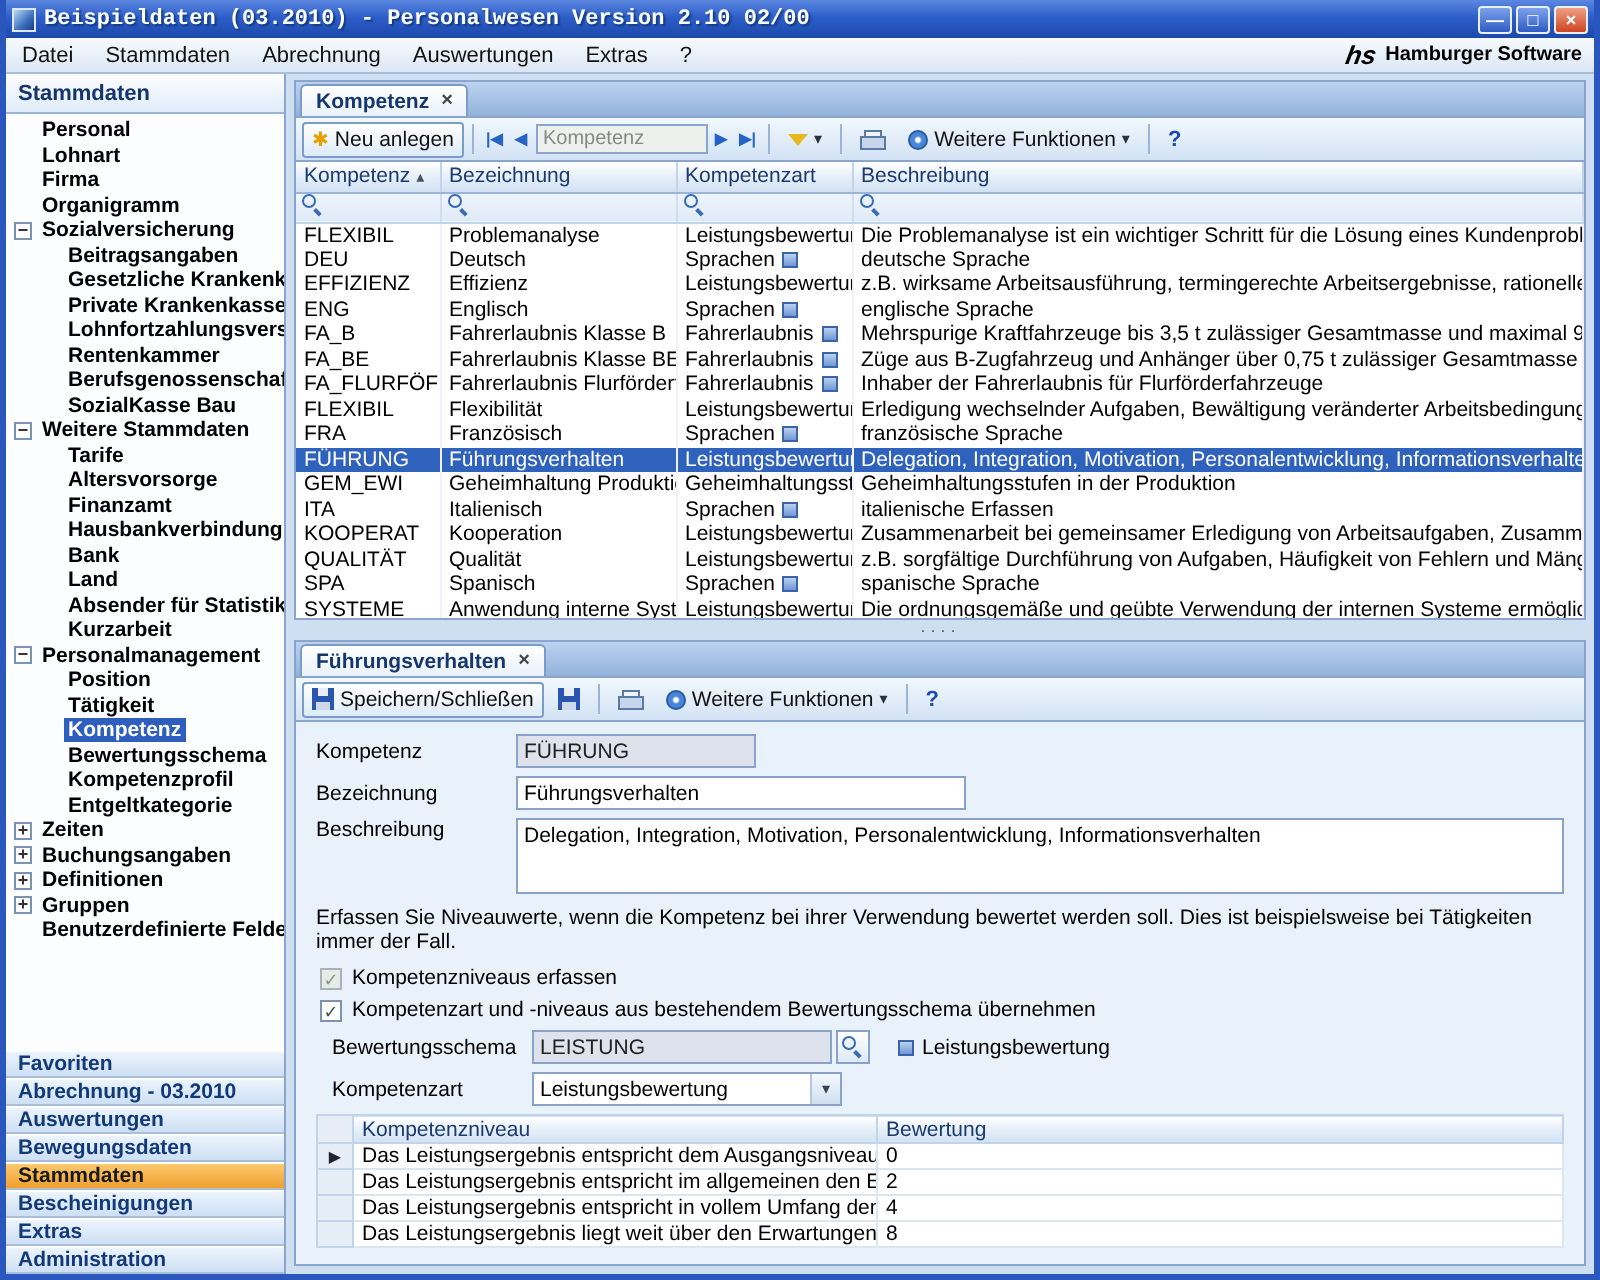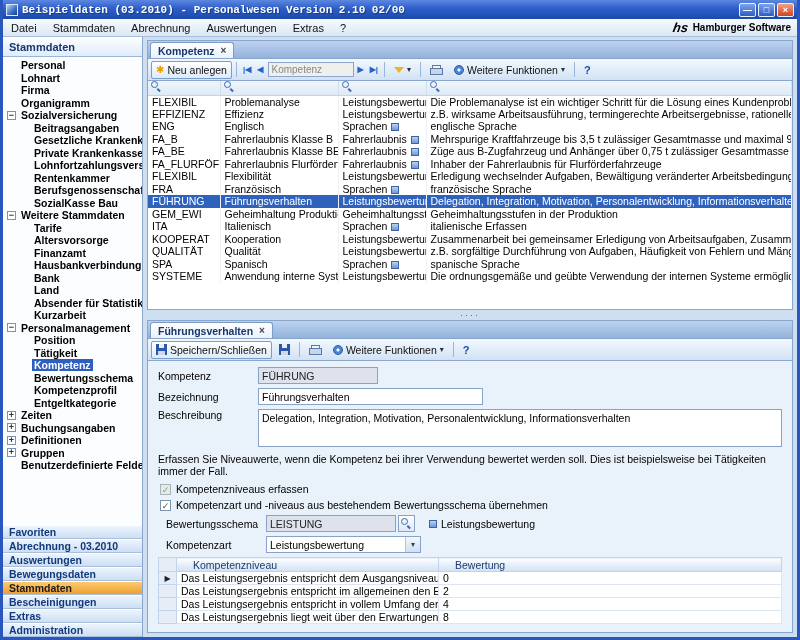--- a/index.html
+++ b/index.html
@@ -132,21 +132,21 @@
   .mag-btn { width:17px; height:17px; margin-left:2px; flex:none; border:1px solid #88a2c8;
              background:linear-gradient(#fff,#dce8f6); display:flex; align-items:center; justify-content:center; }
   .schema-info { display:flex; align-items:center; gap:4px; margin-left:10px; }
   .select { width:155px; height:17px; border:1px solid #88a2c8; background:#fff;
             display:flex; align-items:center; justify-content:space-between; padding-left:3px; }
   .dd-box { width:15px; height:15px; border-left:1px solid #b5c5da; display:flex; align-items:center;
             justify-content:center; font-size:8px; color:#345; background:linear-gradient(#f4f8fd,#cfe0f2); }
 
   table.niveau { width:100%; border-collapse:collapse; table-layout:fixed; background:#fff;
                  border:1px solid #8aa6cc; margin-top:2px; }
-  .niveau th { height:14px; padding:0 16px; font-weight:normal; text-align:left; color:#1a3a70; font-size:10.5px;
+  .niveau th { height:14px; padding:0 4px; font-weight:normal; text-align:left; color:#1a3a70; font-size:10.5px;
                background:linear-gradient(#ffffff,#e3edf9 55%,#d2e2f3); border:1px solid #c2d4ea; }
   .niveau td { height:12.5px; padding:0 4px; font-size:10.5px; border:1px solid #dde6f0;
                white-space:nowrap; overflow:hidden; }
   .niveau td.sel, .niveau th.sel { background:#e6edf6; border-color:#c2d4ea; text-align:center;
                font-size:8px; color:#223; padding:0; }
 </style>
 </head>
 <body>
 
 <div class="window">
@@ -368,33 +368,45 @@
 
       <div class="grid-wrap">
         <table class="grid">
           <colgroup>
               <col style="width:72px">
               <col style="width:118px">
               <col style="width:88px">
               <col>
             </colgroup>
           <thead id="grid-head">
+              <tr>
+                <th><span>Kompetenz</span><span class="sort">▴</span></th>
+                <th><span>Bezeichnung</span></th>
+                <th><span>Kompetenzart</span></th>
+                <th><span>Beschreibung</span></th>
+              </tr>
               <tr class="filter-row">
                 <td><span class="mag"></span></td>
                 <td><span class="mag"></span></td>
                 <td><span class="mag"></span></td>
                 <td><span class="mag"></span></td>
               </tr>
             </thead>
           <tbody id="grid-body">
               <tr>
                 <td>FLEXIBIL</td>
                 <td>Problemanalyse</td>
                 <td><span>Leistungsbewertung</span></td>
                 <td>Die Problemanalyse ist ein wichtiger Schritt für die Lösung eines Kundenproblems: Je präziser diese ausgeführt wird, desto größer die Erfolgschancen</td>
+              </tr>
+              <tr>
+                <td>DEU</td>
+                <td>Deutsch</td>
+                <td><span>Sprachen</span><span class="art-icon"></span></td>
+                <td>deutsche Sprache</td>
               </tr>
               <tr>
                 <td>EFFIZIENZ</td>
                 <td>Effizienz</td>
                 <td><span>Leistungsbewertung</span></td>
                 <td>z.B. wirksame Arbeitsausführung, termingerechte Arbeitsergebnisse, rationelle Durchführung</td>
               </tr>
               <tr>
                 <td>ENG</td>
                 <td>Englisch</td>
@@ -528,21 +540,21 @@
               <span class="cb disabled">✓</span>
               <span class="cblabel">Kompetenzniveaus erfassen</span>
             </div>
             <div class="cbrow">
               <span class="cb">✓</span>
               <span class="cblabel">Kompetenzart und -niveaus aus bestehendem Bewertungsschema übernehmen</span>
             </div>
           </div>
         <div class="frow indent">
           <span class="flabel">Bewertungsschema</span>
-          <input class="finput ro" style="width: 130px;" readonly="" value="LEISTUNG">
+          <input class="finput ro" style="width: 150px;" readonly="" value="LEISTUNG">
           <span class="mag-btn">
             <span class="mag"></span>
           </span>
           <span class="schema-info">
             <span class="art-icon"></span>
             <span>Leistungsbewertung</span>
           </span>
         </div>
         <div class="frow indent">
           <span class="flabel">Kompetenzart</span>

